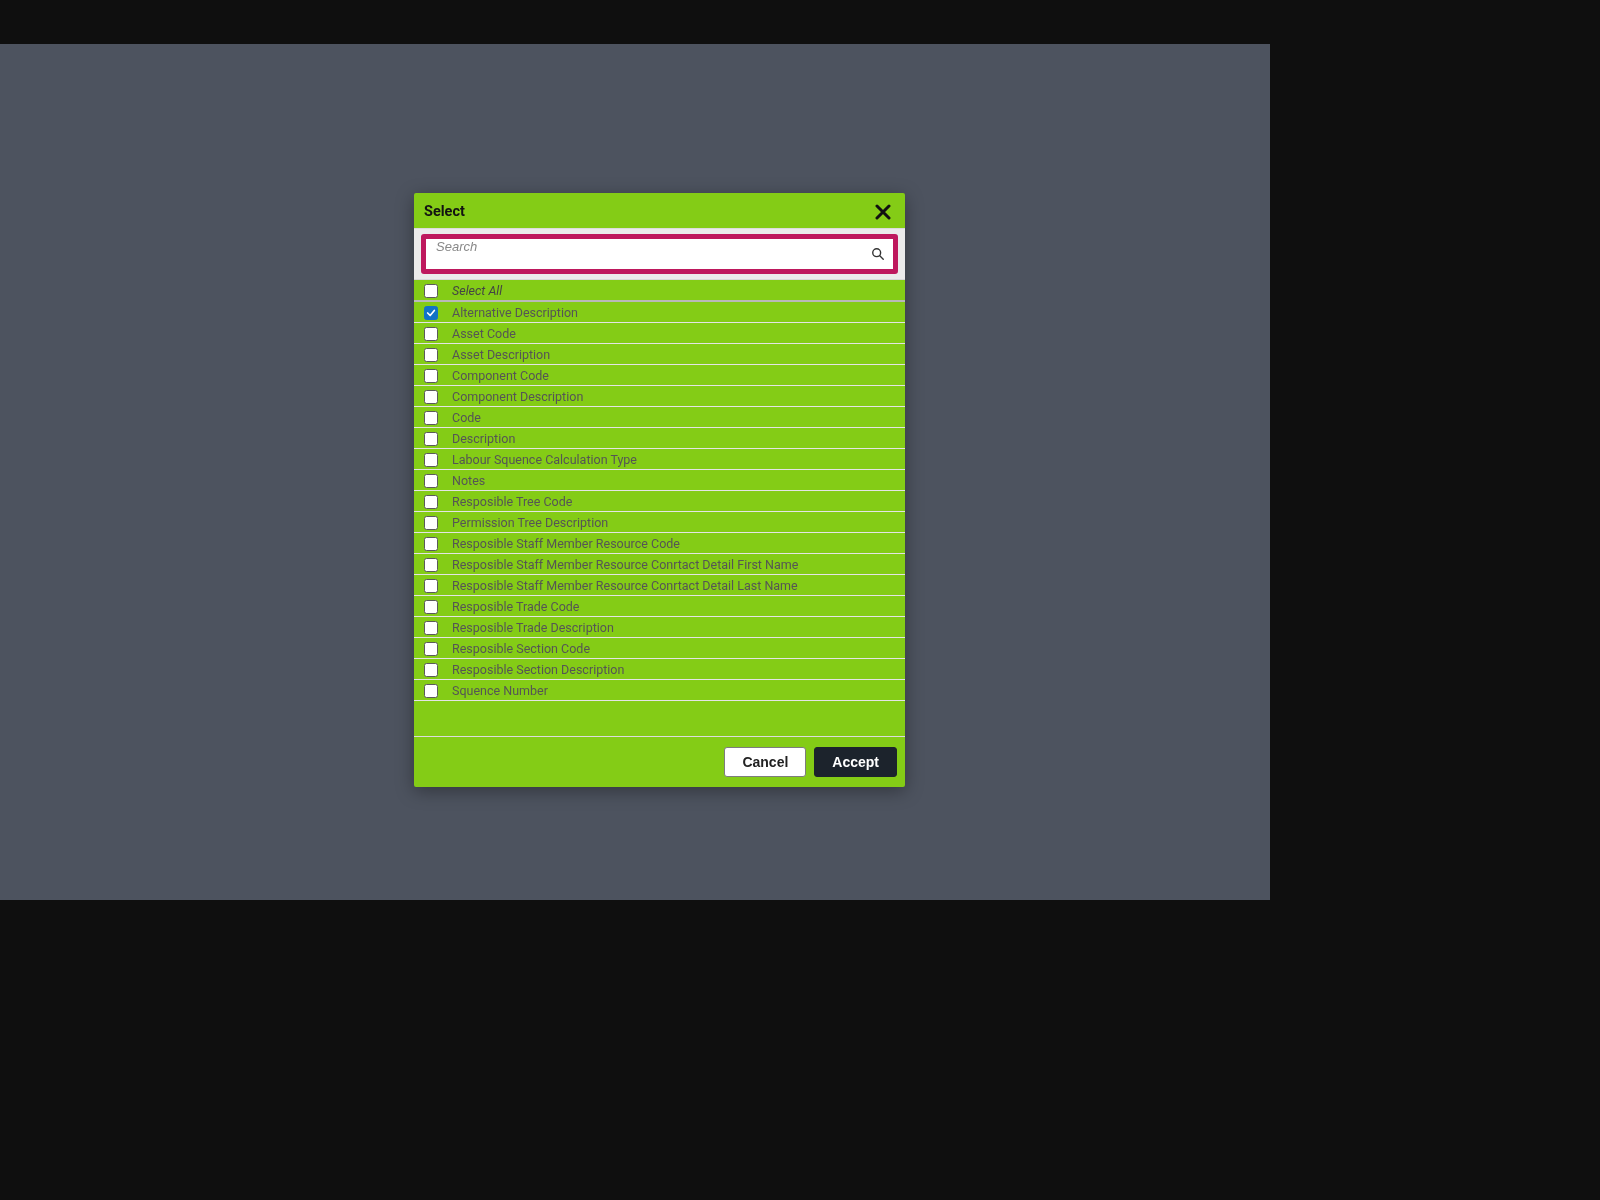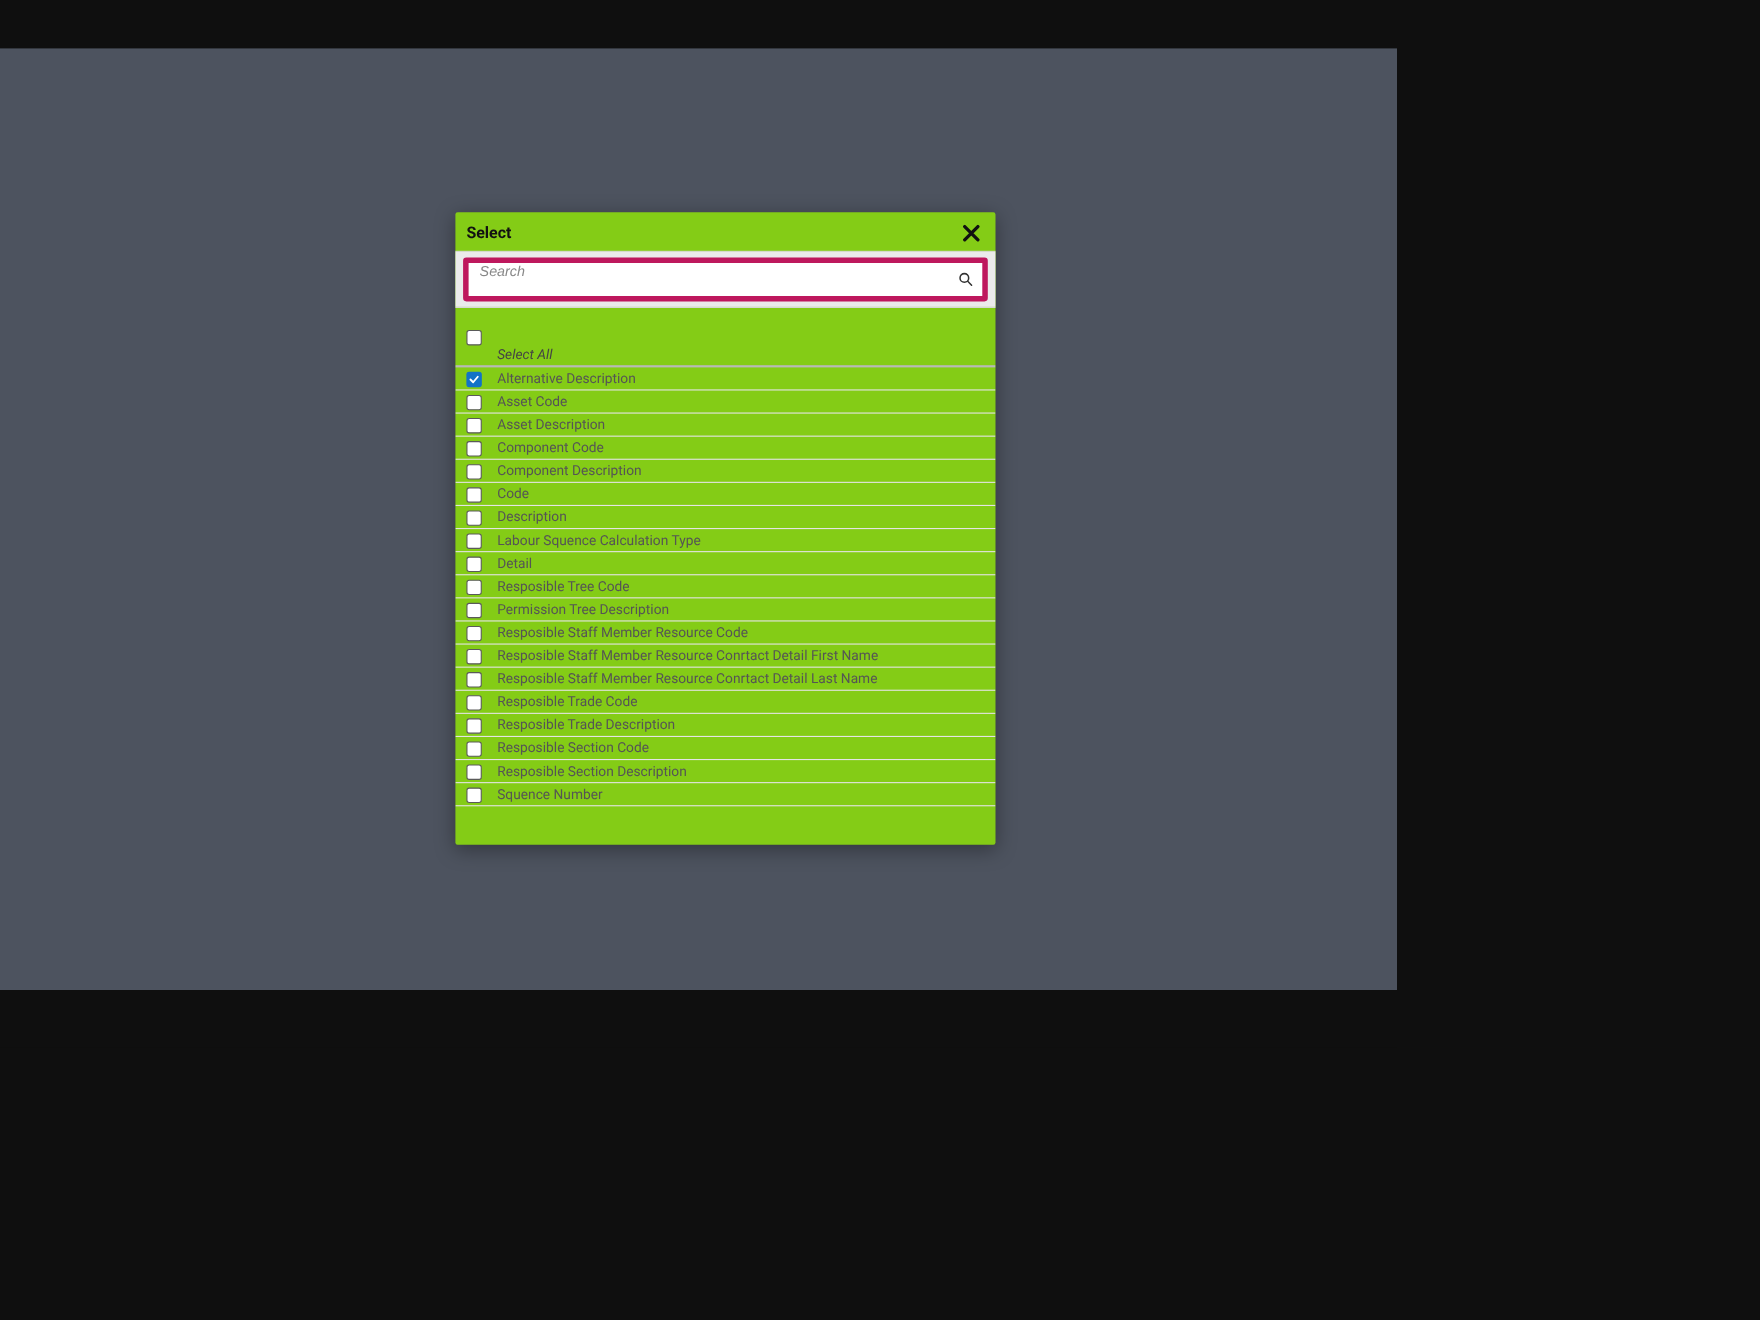--- a/index.html
+++ b/index.html
@@ -115,21 +115,20 @@
       padding: 3px 10px 2px 10px;
       border-bottom: 1px solid #e4e4e4;
       min-height: 20px;
     }
     .select-all-row {
       border-bottom: 2px solid #b9b9b9;
     }
     .select-all-row .item-label {
       font-style: italic;
       color: #444;
-      margin-top: 32px;
     }
     .chk {
       width: 14px;
       height: 14px;
       border: 1.5px solid #5a5a5a;
       border-radius: 2.5px;
       background: #fff;
       flex-shrink: 0;
       margin-right: 14px;
       cursor: pointer;
@@ -246,21 +245,21 @@
         <div class="list-row">
           <div class="chk"></div>
           <div class="item-label">Description</div>
         </div>
         <div class="list-row">
           <div class="chk"></div>
           <div class="item-label">Labour Squence Calculation Type</div>
         </div>
         <div class="list-row">
           <div class="chk"></div>
-          <div class="item-label">Detail</div>
+          <div class="item-label">Notes</div>
         </div>
         <div class="list-row">
           <div class="chk"></div>
           <div class="item-label">Resposible Tree Code</div>
         </div>
         <div class="list-row">
           <div class="chk"></div>
           <div class="item-label">Permission Tree Description</div>
         </div>
         <div class="list-row">
@@ -292,13 +291,17 @@
           <div class="item-label">Resposible Section Description</div>
         </div>
         <div class="list-row">
           <div class="chk"></div>
           <div class="item-label">Squence Number</div>
         </div>
       </div>
     <div class="spacer"></div>
   </div>
 
+  <div class="modal-footer">
+    <button class="btn btn-cancel">Cancel</button>
+    <button class="btn btn-accept">Accept</button>
+  </div>
 </div>
 
 </body></html>

